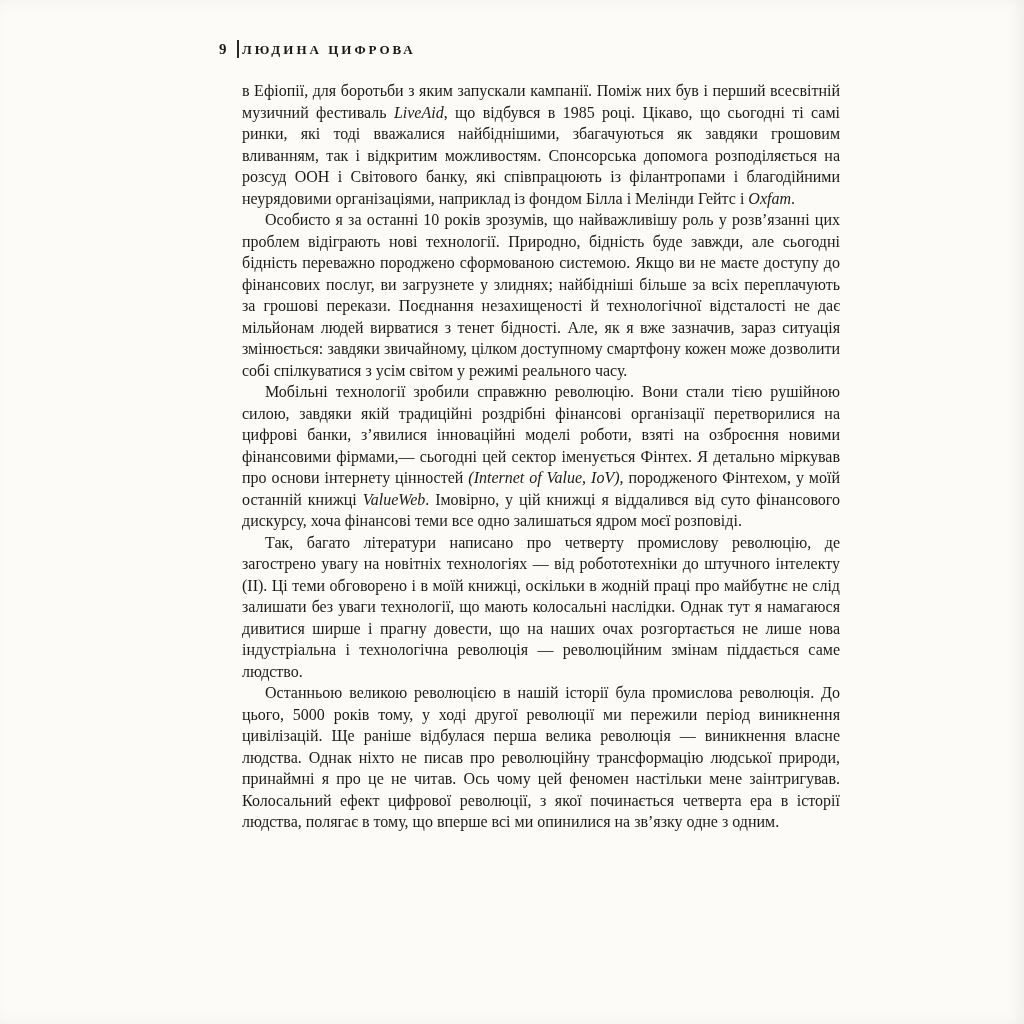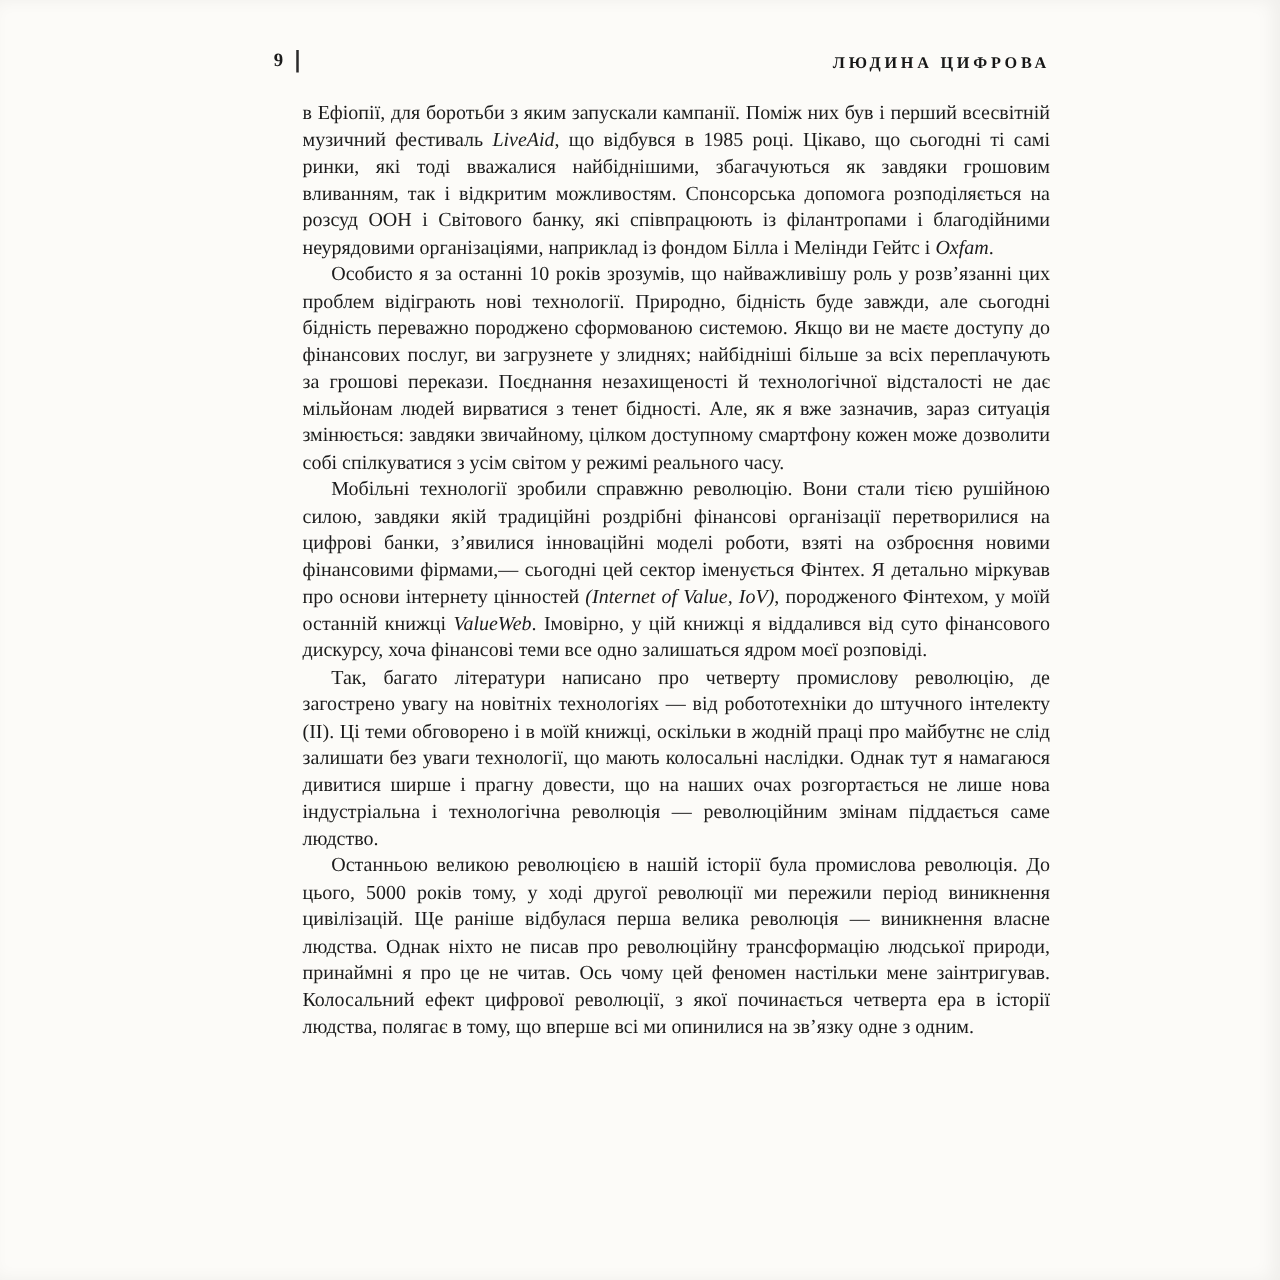--- a/index.html
+++ b/index.html
@@ -42,21 +42,21 @@
     display: inline-block;
     width: 2px;
     height: 18px;
     background: #2a2a2a;
   }
   .running-title {
     position: absolute;
     left: 242px;
     width: 598px;
     top: 2px;
-    text-align: right;
+    text-align: left;
     font-size: 13px;
     font-weight: 700;
     letter-spacing: 3px;
     color: #171717;
   }
   .body-text {
     position: absolute;
     top: 80px;
     left: 242px;
     width: 598px;

